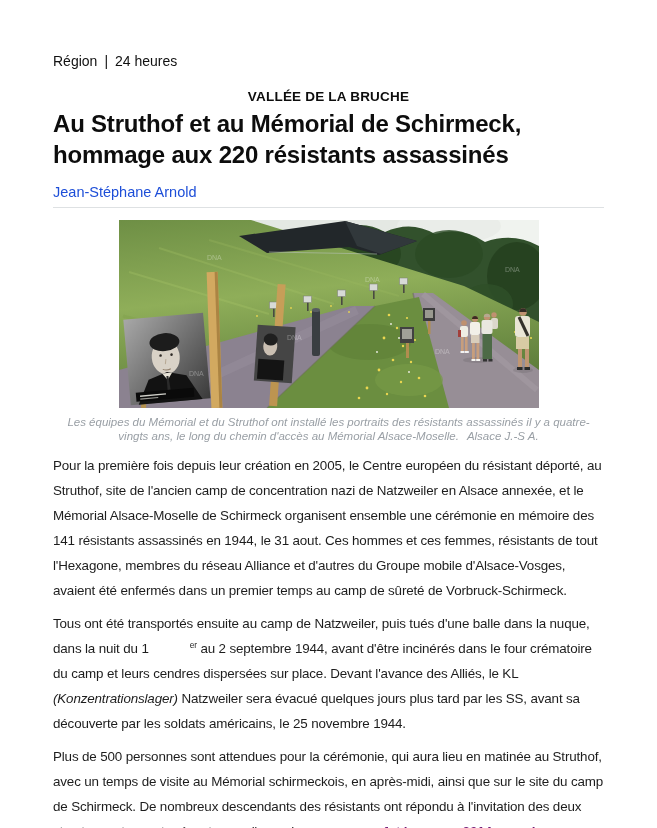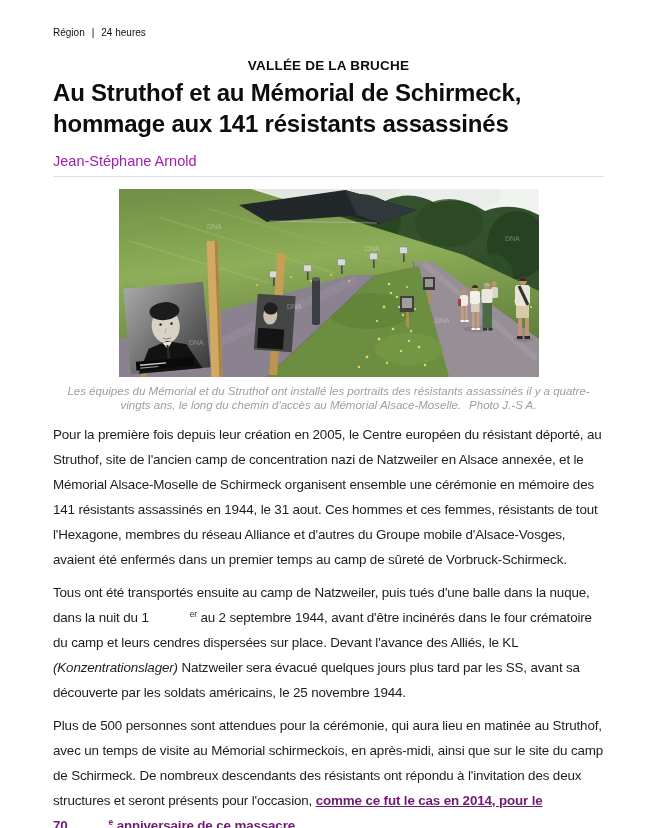--- a/index.html
+++ b/index.html
@@ -7,41 +7,41 @@
   .page {
     position: relative;
     width: 657px;
     height: 828px;
     background: #ffffff;
     padding: 0 53px;
     overflow: hidden;
     font-family: "Liberation Sans", sans-serif;
     color: #1f1f1f;
   }
-  .breadcrumb { padding-top: 27px; font-size: 10px; color: #101010; }
+  .breadcrumb { padding-top: 34px; font-size: 14px; color: #101010; margin-top: 19px; }
   .breadcrumb .sep { margin: 0 7px; color: #101010; }
   .kicker {
     margin-top: 20px;
     text-align: center;
     font-weight: bold;
     font-size: 13.5px;
     letter-spacing: 0.2px;
     color: #0d0d0d;
   }
   h1.headline {
     margin-top: 4px;
     text-align: left;
     font-size: 24px;
     line-height: 31px;
     font-weight: bold;
     letter-spacing: -0.2px;
     color: #0d0d0d;
   }
   h1.headline .hl { display: block; }
-  .byline { margin-top: 14px; font-size: 14.5px; color: #a21caf; }
+  .byline { margin-top: 14px; font-size: 14.5px; color: #1d4ed8; }
   hr.rule { border: none; border-top: 1px solid #dee1e3; margin-top: 7px; }
   figure.photo { margin: 12px auto 0; width: 420px; height: 188px; }
   .caption {
     margin-top: 7px;
     text-align: center;
     font-style: italic;
     font-size: 11.5px;
     line-height: 14px;
     color: #999fa5;
   }
@@ -64,21 +64,21 @@
 <div class="page">
 
   <div class="breadcrumb">
     <span>Région</span><span class="sep">|</span><span>24 heures</span>
   </div>
 
   <div class="kicker">VALLÉE DE LA BRUCHE</div>
 
   <h1 class="headline">
     <span class="hl">Au Struthof et au Mémorial de Schirmeck,</span>
-    <span class="hl">hommage aux 141 résistants assassinés</span>
+    <span class="hl">hommage aux 220 résistants assassinés</span>
   </h1>
 
   <div class="byline">Jean-Stéphane Arnold</div>
 
   <hr class="rule">
 
   <figure class="photo">
     <svg width="420" height="188" viewBox="0 0 420 188" role="img">
       <defs>
         <linearGradient id="hillg" x1="0" y1="0" x2="0.25" y2="1">
@@ -263,21 +263,21 @@
         <text x="246" y="62">DNA</text>
         <text x="386" y="52">DNA</text>
         <text x="168" y="120">DNA</text>
         <text x="316" y="134">DNA</text>
         <text x="70" y="156">DNA</text>
       </g>
     </svg>
   </figure>
 
   <div class="caption">
-    <span>Les équipes du Mémorial et du Struthof ont installé les portraits des résistants assassinés il y a quatre-vingts ans, le long du chemin d'accès au Mémorial Alsace-Moselle.</span><span class="credit">Photo J.-S A.</span>
+    <span>Les équipes du Mémorial et du Struthof ont installé les portraits des résistants assassinés il y a quatre-vingts ans, le long du chemin d'accès au Mémorial Alsace-Moselle.</span><span class="credit">Alsace J.-S A.</span>
   </div>
 
   <div class="body-text">
     <p><span>Pour la première fois depuis leur création en 2005, le Centre européen du résistant déporté, au Struthof, site de l'ancien camp de concentration nazi de Natzweiler en Alsace annexée, et le Mémorial Alsace-Moselle de Schirmeck organisent ensemble une cérémonie en mémoire des 141 résistants assassinés en 1944, le 31 aout. Ces hommes et ces femmes, résistants de tout l'Hexagone, membres du réseau Alliance et d'autres du Groupe mobile d'Alsace-Vosges, avaient été enfermés dans un premier temps au camp de sûreté de Vorbruck-Schirmeck.</span></p>
     <p><span>Tous ont été transportés ensuite au camp de Natzweiler, puis tués d'une balle dans la nuque, dans la nuit du 1</span><sup>er</sup><span> au 2 septembre 1944, avant d'être incinérés dans le four crématoire du camp et leurs cendres dispersées sur place. Devant l'avance des Alliés, le KL </span><i>(Konzentrationslager)</i><span> Natzweiler sera évacué quelques jours plus tard par les SS, avant sa découverte par les soldats américains, le 25 novembre 1944.</span></p>
     <p><span>Plus de 500 personnes sont attendues pour la cérémonie, qui aura lieu en matinée au Struthof, avec un temps de visite au Mémorial schirmeckois, en après-midi, ainsi que sur le site du camp de Schirmeck. De nombreux descendants des résistants ont répondu à l'invitation des deux structures et seront présents pour l'occasion, </span><a href="#">comme ce fut le cas en 2014, pour le 70</a><a href="#"><sup>e</sup></a><a href="#"> anniversaire de ce massacre</a><span>.</span></p>
   </div>
 
 </div>
 

